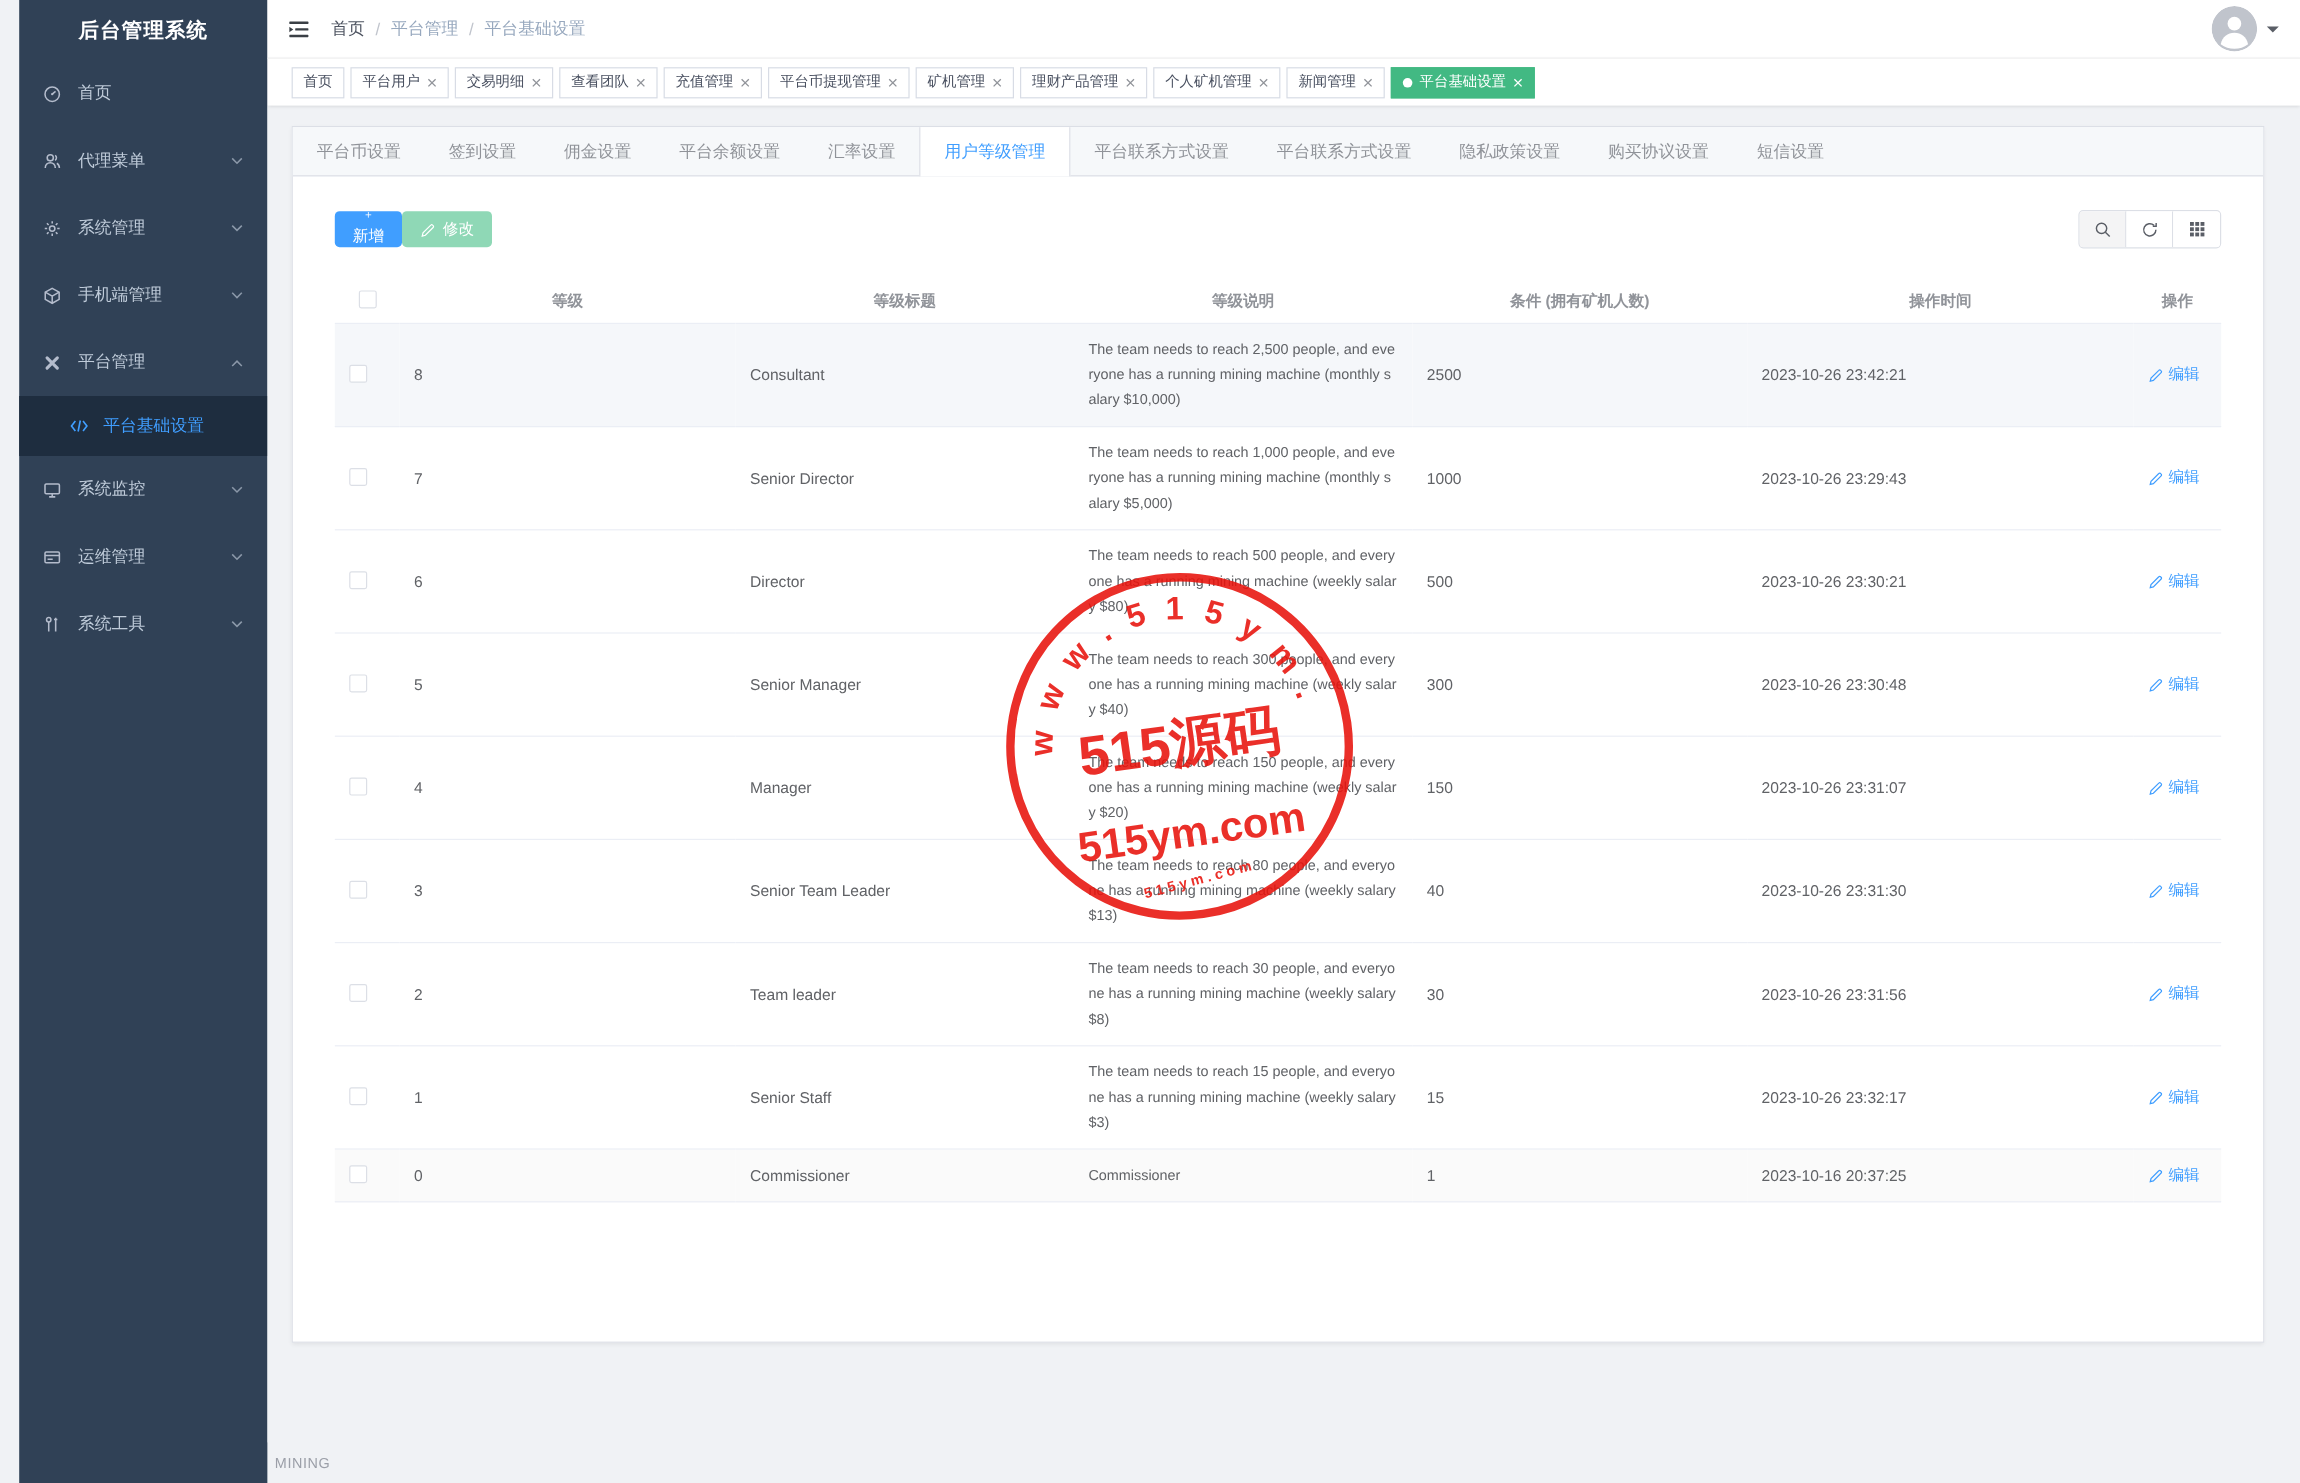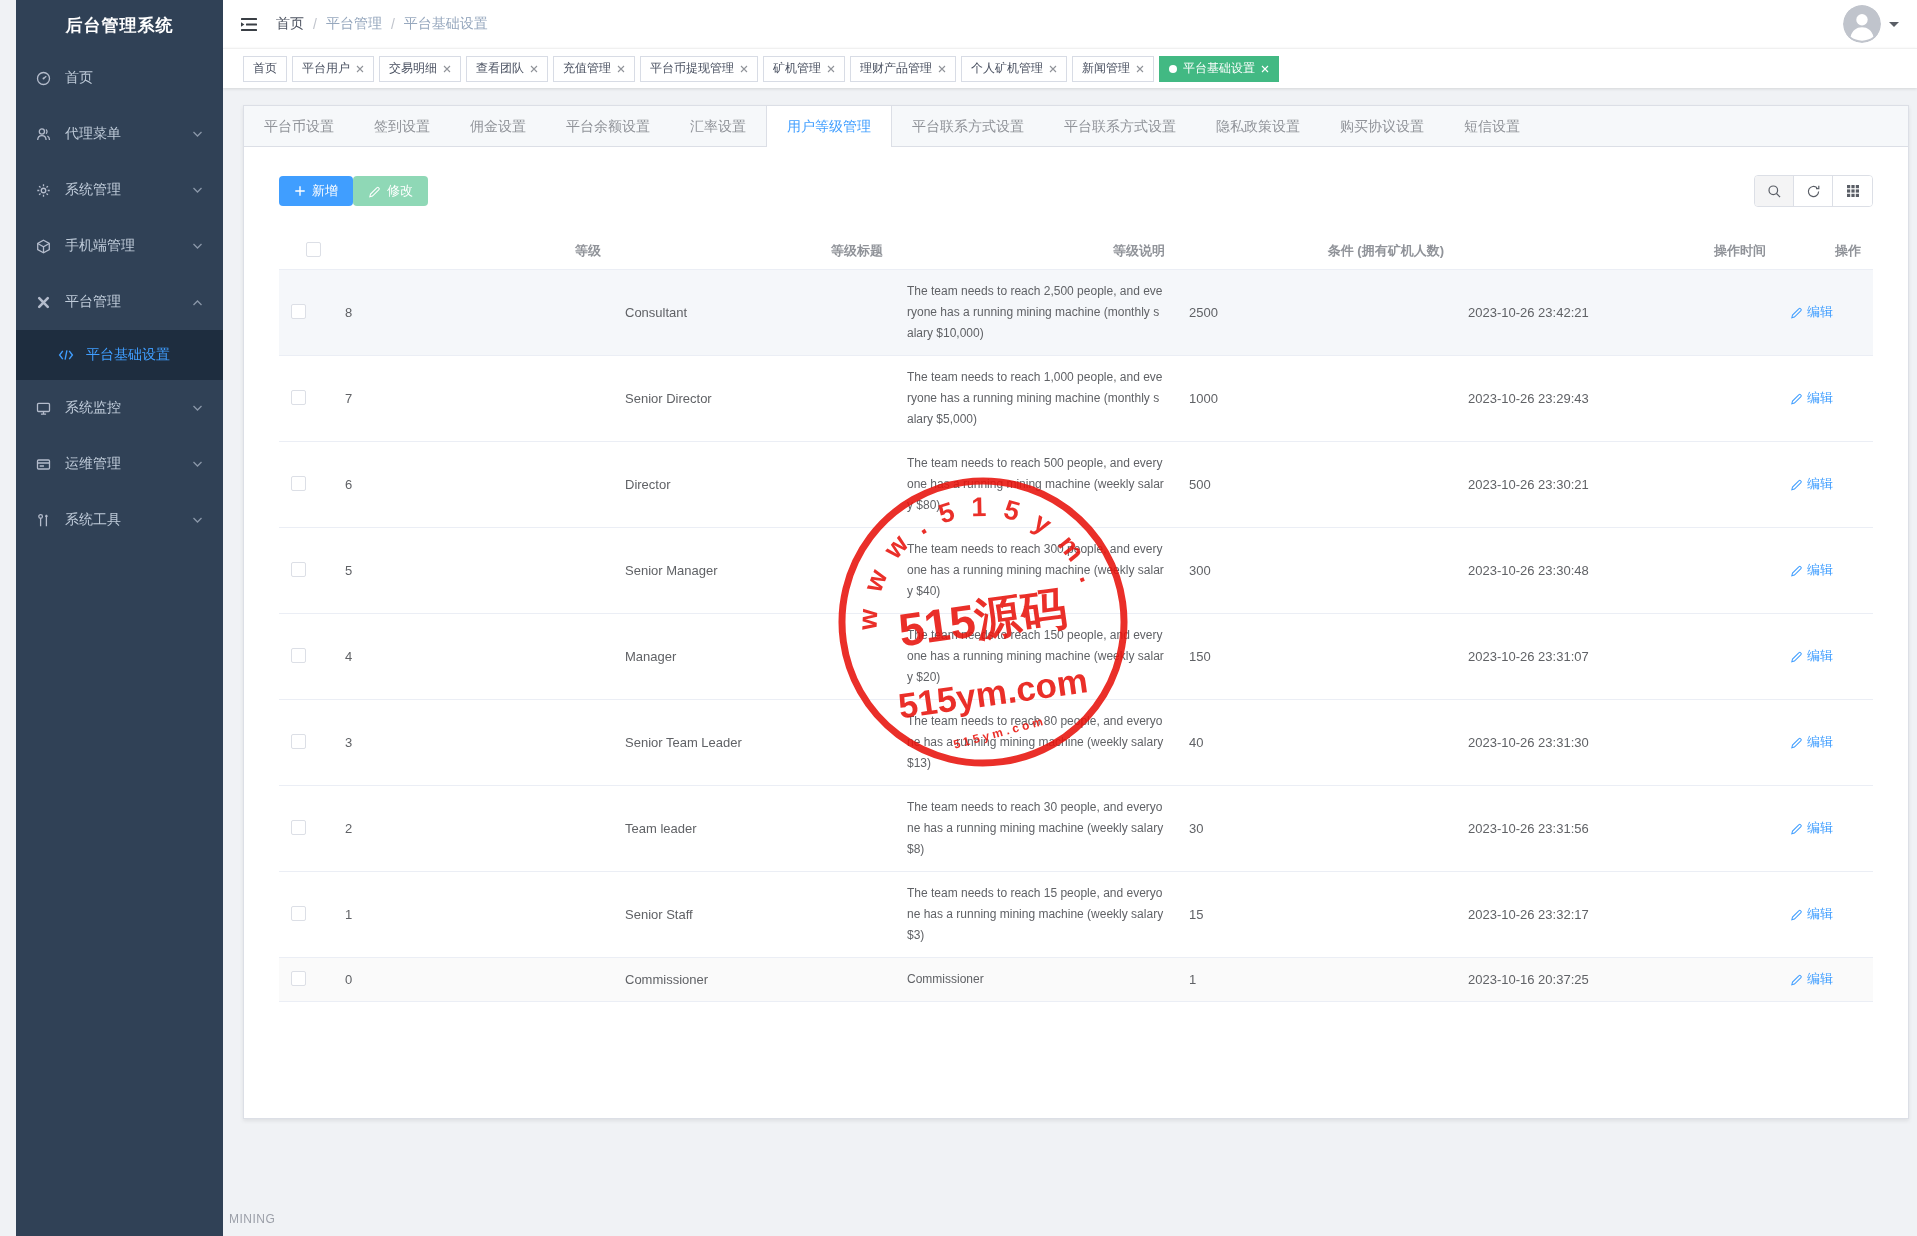--- a/index.html
+++ b/index.html
@@ -39,46 +39,46 @@
     box-shadow:0 1px 3px rgba(0,0,0,.12); display:flex; align-items:center;
     padding:0 20px; gap:5px; flex:none; position:relative; z-index:2; }
   .tag { height:26px; display:inline-flex; align-items:center; gap:6px; padding:0 9px;
     border:1px solid #d8dce5; background:#fff; color:#495060; font-size:12px; cursor:pointer; }
   .tag .x-ic { width:8px; height:8px; }
   .tag .x-ic path { stroke:#909399; }
   .tag.active { background:#42b983; border-color:#42b983; color:#fff; }
   .tag.active .x-ic path { stroke:#fff; }
   .tag-dot { width:8px; height:8px; border-radius:50%; background:#fff; }
 
-  .content { flex:1; position:relative; padding:17px 8px 0 20px; background:#f0f2f5; overflow:hidden; }
+  .content { flex:1; position:relative; padding:17px 30px 0 20px; background:#f0f2f5; overflow:hidden; }
 
   
   .card { background:#fff; border:1px solid #dcdfe6; box-shadow:0 2px 4px rgba(0,0,0,.08);
     height:1014px; display:flex; flex-direction:column; }
   .tabs { display:flex; background:#f6f8fa; border-bottom:1px solid #dcdfe6; flex:none; }
   .tab { height:40px; line-height:40px; padding:0 20px; font-size:14px; color:#909399; cursor:pointer; }
   .tab.active { background:#fff; color:#409eff; border-left:1px solid #dcdfe6;
     border-right:1px solid #dcdfe6; height:41px; margin-bottom:-1px; }
   .card-body { padding:28px 35px 0 35px; flex:1; }
 
   .toolbar { display:flex; align-items:center; margin-bottom:26px; }
   .btn { height:30px; display:inline-flex; align-items:center; gap:6px; padding:0 15px;
     border:none; border-radius:4px; font-size:13px; color:#fff; cursor:pointer;
     font-family:inherit; }
-  .btn-add { background:#409eff; }
+  .btn-add { background:#409eff;flex-direction:column; }
   .btn-edit { background:#8fd8b6; margin-left:0; cursor:not-allowed; }
   .icon-group { margin-left:auto; display:flex; border:1px solid #dcdfe6; border-radius:4px; overflow:hidden; }
   .icon-btn { width:39px; height:30px; display:flex; align-items:center; justify-content:center;
     background:#fff; border-right:1px solid #dcdfe6; cursor:pointer; }
   .icon-btn:last-child { border-right:none; }
   .icon-btn.pressed { background:#f4f4f5; }
 
   
   table { width:100%; border-collapse:collapse; table-layout:fixed; }
-  th { font-size:13px; color:#909399; font-weight:bold; text-align:right;
+  th { font-size:13px; color:#909399; font-weight:bold; text-align:center;
     padding:9px 12px; border-bottom:1px solid #ebeef5; }
   td { font-size:13px; color:#606266; text-align:left; padding:11px 12px;
     border-bottom:1px solid #ebeef5; vertical-align:middle; }
   td.desc { font-size:12px; line-height:21px; word-break:break-all; color:#606266; }
   tr.hl-first { background:#f5f7fa; }
   tr.hl-last { background:#fafafa; }
   .checkbox { width:15px; height:15px; border:1px solid #dcdfe6; border-radius:2px;
     background:#fff; display:inline-block; cursor:pointer; }
   .edit-link { display:inline-flex; align-items:center; gap:4px; color:#409eff;
     font-size:13px; text-decoration:none; cursor:pointer;text-align:center; }

